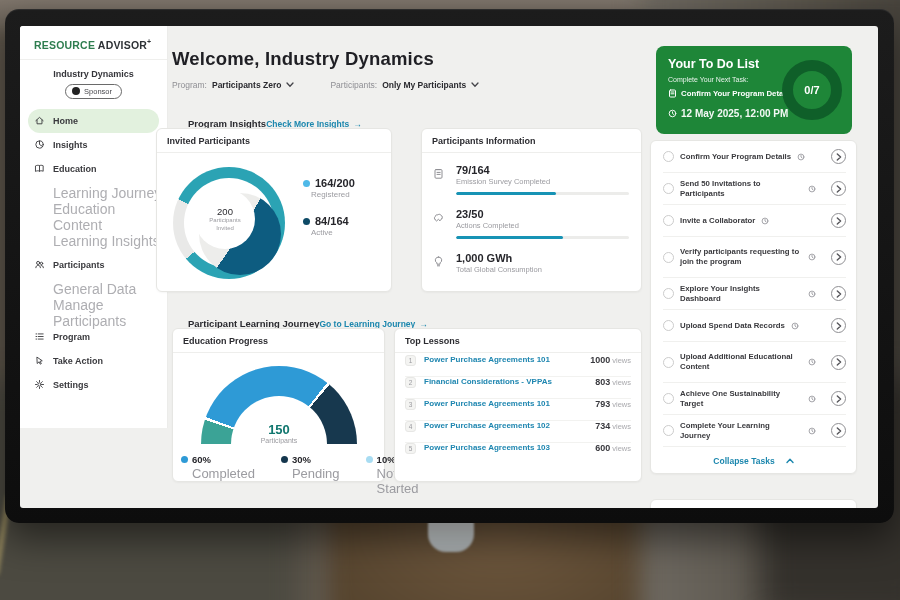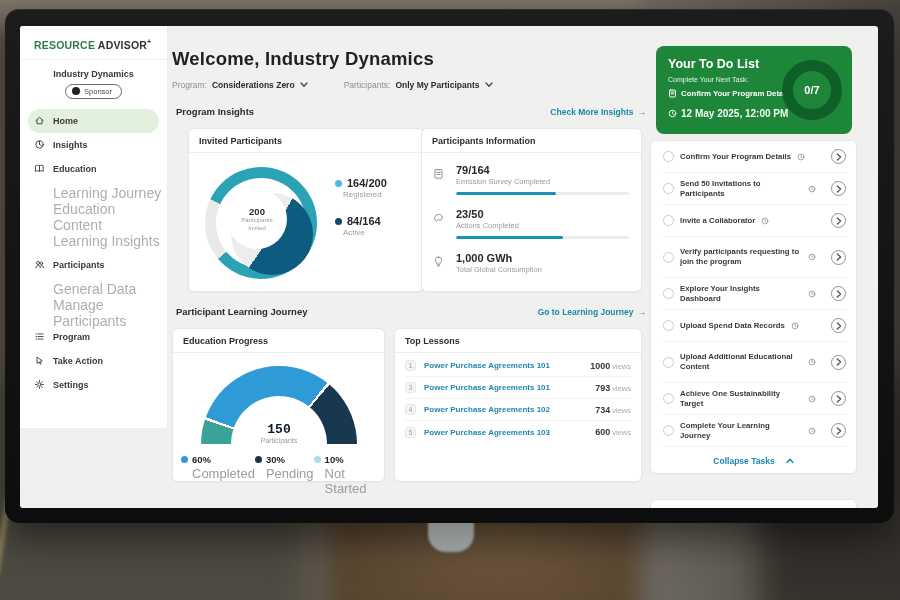--- a/index.html
+++ b/index.html
@@ -34,37 +34,37 @@
   .nav-item.active { background:#e2f1de; }
   .nav-ic { width:11px; height:11px; fill:none; stroke:#3c3c40; stroke-width:1; stroke-linecap:round; stroke-linejoin:round; flex:0 0 auto; }
   .nav-sub { height:24px; display:flex; align-items:center; padding-left:33px; font-size:14px; color:#aeaeb2; cursor:pointer; }
 
   
   .title { position:absolute; left:152px; top:22px; font-size:18.5px; font-weight:bold; color:#1f1f24; letter-spacing:.2px; }
   .filters { position:absolute; left:152px; top:54px; display:flex; gap:36px; align-items:center; font-size:8.5px; }
   .f-label { color:#8f8f94; margin-right:5px; }
   .f-value { font-weight:bold; color:#2a2a2f; }
   .chev { width:8px; height:6px; margin-left:5px; fill:none; stroke:#45454a; stroke-width:1.3; stroke-linecap:round; }
-  .sec-row { position:absolute; left:156px; width:470px; display:flex; justify-content:space-between; align-items:center; }
+  .sec-row { position:absolute; left:168px; width:470px; display:flex; align-items:center;margin-top:12px; }
   .sec-title { font-size:9.5px; font-weight:bold; color:#2a2a2f; }
   .sec-link { font-size:8.5px; font-weight:bold; color:#1c87ae; cursor:pointer; }
   .sec-link .arr { margin-left:4px; }
 
   .card { position:absolute; background:#fff; border:1px solid #e6e6e3; border-radius:6px; box-shadow:0 1px 2px rgba(0,0,0,.04); }
   .card-title { padding:7px 10px 6px 10px; font-size:9px; font-weight:bold; color:#2c2c31; border-bottom:1px solid #eeeeec; }
 
   
   .donut-wrap { position:absolute; left:16px; top:38px; width:112px; height:112px; }
   .ring { position:absolute; border-radius:50%; }
   .ring-outer { left:0; top:0; width:112px; height:112px; }
   .ring-hole1 { left:11px; top:11px; width:90px; height:90px; background:#fff; }
   .ring-inner { left:15px; top:15px; width:82px; height:82px; }
   .ring-hole2 { left:11px; top:11px; width:60px; height:60px; background:#fff;
     display:flex; flex-direction:column; align-items:center; justify-content:center; text-align:center; }
-  .ring-hole2 .v { font-size:9.5px; font-weight:bold; color:#2a2a2f; }
+  .ring-hole2 .v { font-size:9.5px; font-weight:normal; color:#2a2a2f; }
   .ring-hole2 .l { font-size:6px; color:#9b9ba0; line-height:1.3; }
   .donut-legend { position:absolute; left:146px; top:48px; }
   .dl-item { margin-bottom:16px; }
   .dl-top { display:flex; align-items:center; gap:5px; font-size:11px; font-weight:bold; color:#26262b; }
   .dl-dot { width:7px; height:7px; border-radius:50%; }
   .dl-lab { font-size:8px; color:#9b9ba0; margin:1px 0 0 8px; }
 
   
   .stat-row { position:absolute; left:10px; right:12px; }
   .stat-ic { position:absolute; left:0; top:3px; width:13px; height:13px; fill:none; stroke:#8e8e93; stroke-width:1; stroke-linecap:round; stroke-linejoin:round; }
@@ -72,29 +72,29 @@
   .stat-v { font-size:11px; font-weight:bold; color:#26262b; }
   .stat-l { font-size:7.5px; color:#9b9ba0; margin-top:1px; }
   .stat-bar { margin:6px 0 0 24px; height:3px; border-radius:2px; background:#ececea; overflow:hidden; }
   .stat-fill { height:100%; border-radius:2px; background:#1793b5; }
 
   
   .gauge-wrap { position:absolute; left:28px; top:10px; width:156px; height:78px; overflow:hidden; }
   .gauge-circle { position:absolute; left:0; top:0; width:156px; height:156px; border-radius:50%; }
   .gauge-hole { position:absolute; left:30px; top:30px; width:96px; height:96px; border-radius:50%; background:#fff; }
   .gauge-txt { position:absolute; left:0; right:0; bottom:0; text-align:center; }
-  .gauge-txt .v { font-size:13px; font-weight:bold; color:#0f172a;font-family:Liberation Mono, monospace; }
+  .gauge-txt .v { font-size:13px; font-weight:bold; color:#0f766e; }
   .gauge-txt .l { font-size:7px; color:#9b9ba0; }
-  .gauge-legend { position:absolute; left:8px; right:8px; top:98px; display:flex; justify-content:space-around; }
+  .gauge-legend { position:absolute; left:8px; right:8px; top:98px; display:flex; justify-content:space-around;gap:26px; }
   .gl-top { display:flex; align-items:center; gap:4px; font-size:9.5px; font-weight:bold; color:#26262b; }
   .gl-dot { width:7px; height:7px; border-radius:50%; }
   .gl-lab { font-size:13px; color:#9b9ba0; margin:1px 0 0 11px; }
 
   
-  .lesson-row { display:flex; align-items:center; height:22px; margin:0 10px; border-bottom:1px solid #f2f2f0; }
+  .lesson-row { display:flex; height:22px; margin:0 10px; border-bottom:1px solid #f2f2f0; }
   .lesson-row:last-child { border-bottom:none; }
   .lesson-num { width:11px; height:11px; border-radius:3px; background:#f4f4f2; border:1px solid #e7e7e5;
     font-size:6.5px; color:#9a9a9f; display:flex; align-items:center; justify-content:center; flex:0 0 auto; }
   .lesson-title { margin-left:8px; font-size:8px; font-weight:bold; color:#1e86b0; cursor:pointer; }
   .lesson-views { margin-left:auto; font-size:9px; font-weight:bold; color:#3a3a3f; }
   .lesson-views span { font-size:7.5px; font-weight:normal; color:#a8a8ac; margin-left:2px; }
 
   
   .todo-card { position:absolute; left:636px; top:20px; width:196px; height:88px; border-radius:8px; color:#fff; }
   .todo-card .t { position:absolute; left:12px; top:11px; font-size:12.5px; font-weight:bold; }
@@ -204,37 +204,37 @@
               <path d="M6 1.6 V3 M6 9 V10.4 M1.6 6 H3 M9 6 H10.4 M2.9 2.9 L3.9 3.9 M8.1 8.1 L9.1 9.1 M9.1 2.9 L8.1 3.9 M3.9 8.1 L2.9 9.1"></path>
             </svg>
         <span>Settings</span>
       </div>
     </div>
   </div>
 
   <div class="title">Welcome, Industry Dynamics</div>
   <div class="filters">
     <div>
-      <span class="f-label">Program:</span><span class="f-value">Considerations Zero</span><svg class="chev" viewBox="0 0 8 6">
+      <span class="f-label">Program:</span><span class="f-value">Participants Zero</span><svg class="chev" viewBox="0 0 8 6">
             <path d="M1 1 L4 4.3 L7 1"></path>
           </svg>
     </div>
     <div>
       <span class="f-label">Participants:</span><span class="f-value">Only My Participants</span><svg class="chev" viewBox="0 0 8 6">
             <path d="M1 1 L4 4.3 L7 1"></path>
           </svg>
     </div>
   </div>
 
   <div class="sec-row" style="top:80px;">
     <span class="sec-title">Program Insights</span>
     <span class="sec-link"><span>Check More Insights</span><span class="arr">→</span></span>
   </div>
 
-  <div class="card" style="left:168px; top:102px; width:236px; height:164px;">
+  <div class="card" style="left:136px; top:102px; width:236px; height:164px;">
     <div class="card-title">Invited Participants</div>
     <div class="donut-wrap">
       <div class="ring ring-outer" style="background: conic-gradient(from 295deg, rgb(43, 163, 180) 0deg, rgb(43, 163, 180) 82%, rgb(233, 233, 232) 82%, rgb(233, 233, 232) 100%);"></div>
       <div class="ring ring-hole1">
         <div class="ring ring-inner" style="background: conic-gradient(from 30deg, rgb(13, 92, 128) 0deg, rgb(13, 92, 128) 51.2195%, rgb(237, 237, 235) 51.2195%, rgb(237, 237, 235) 100%);"></div>
         <div class="ring ring-hole2">
           <span class="v">200</span>
           <span class="l">Participants</span>
           <span class="l">Invited</span>
         </div>
@@ -340,20 +340,25 @@
 
   <div class="card" style="left:374px; top:302px; width:248px; height:154px;">
     <div class="card-title">Top Lessons</div>
     <div style="padding-top:2px;">
       <div class="lesson-row">
         <span class="lesson-num">1</span>
         <span class="lesson-title">Power Purchase Agreements 101</span>
         <span class="lesson-views"><b>1000</b><span>views</span></span>
       </div>
       <div class="lesson-row">
+        <span class="lesson-num">2</span>
+        <span class="lesson-title">Financial Considerations - VPPAs</span>
+        <span class="lesson-views"><b>803</b><span>views</span></span>
+      </div>
+      <div class="lesson-row">
         <span class="lesson-num">3</span>
         <span class="lesson-title">Power Purchase Agreements 101</span>
         <span class="lesson-views"><b>793</b><span>views</span></span>
       </div>
       <div class="lesson-row">
         <span class="lesson-num">4</span>
         <span class="lesson-title">Power Purchase Agreements 102</span>
         <span class="lesson-views"><b>734</b><span>views</span></span>
       </div>
       <div class="lesson-row">

